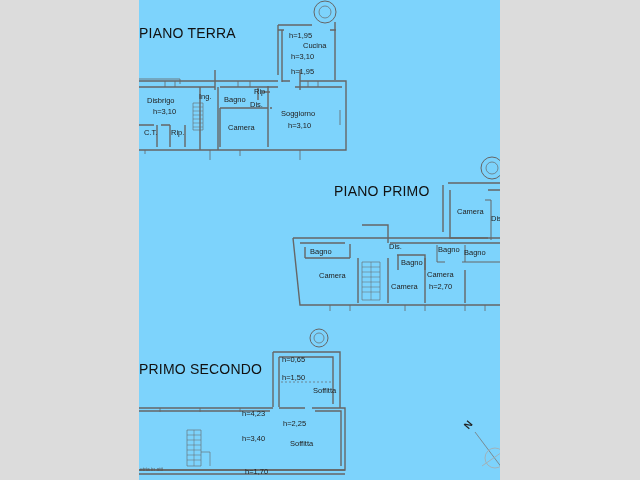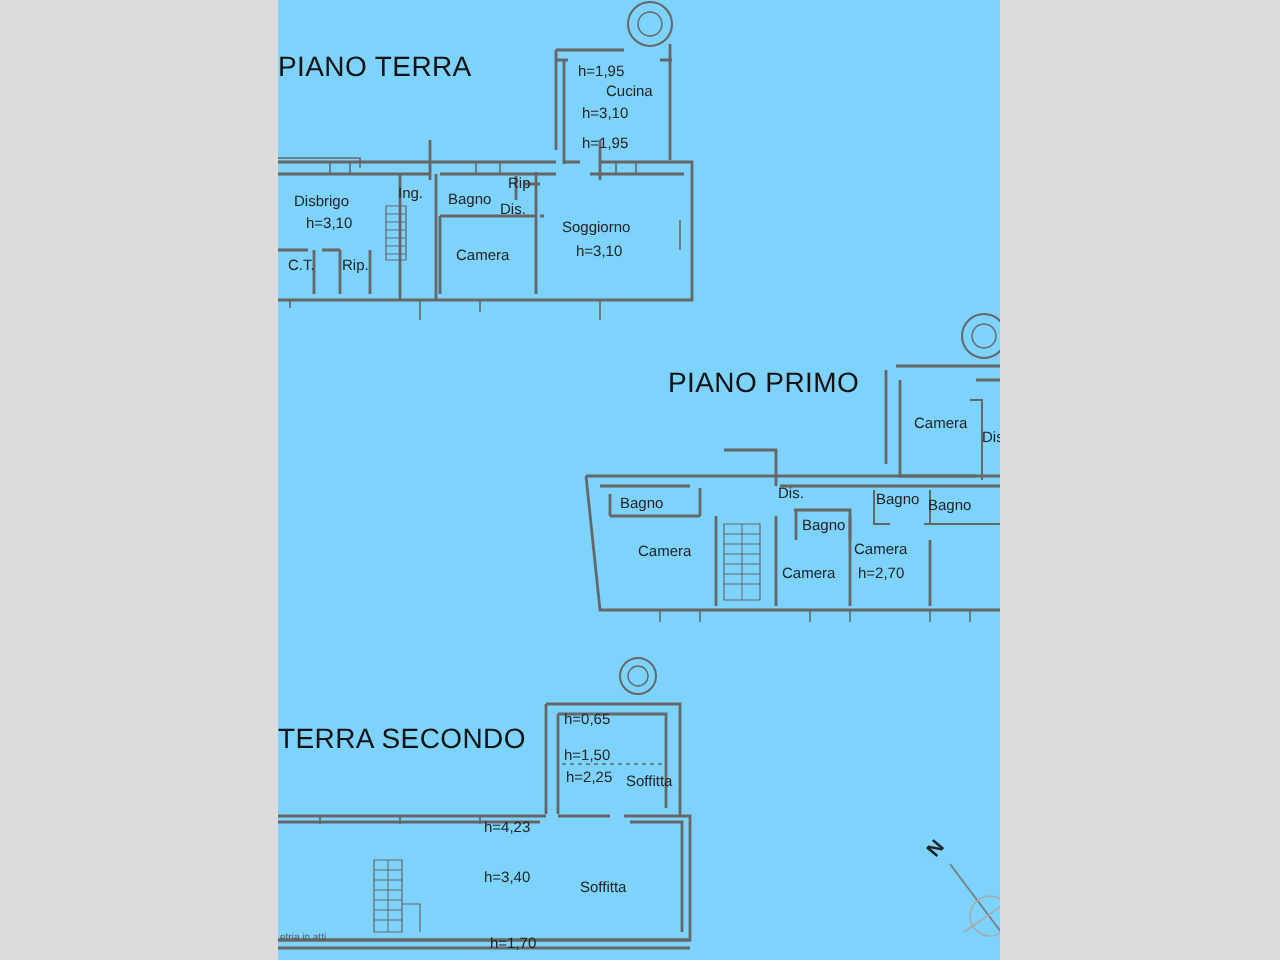--- a/index.html
+++ b/index.html
@@ -98,25 +98,25 @@
   <div class="t" style="left:250px;top:243px;">Dis.</div>
   <div class="t" style="left:262px;top:259px;">Bagno</div>
   <div class="t" style="left:299px;top:246px;">Bagno</div>
   <div class="t" style="left:325px;top:249px;">Bagno</div>
   <div class="t" style="left:180px;top:272px;">Camera</div>
   <div class="t" style="left:252px;top:283px;">Camera</div>
   <div class="t" style="left:288px;top:271px;">Camera</div>
   <div class="t" style="left:290px;top:283px;">h=2,70</div>
   <div class="t" style="left:325px;top:283px;padding-left:36px;">Guardarob</div>
 
-  <div class="title" style="left:0px;top:362px;">TERRA SECONDO</div>
+  <div class="title" style="left:0px;top:362px;">PRIMO SECONDO</div>
   <div class="t" style="left:143px;top:356px;">h=0,65</div>
   <div class="t" style="left:143px;top:374px;">h=1,50</div>
   <div class="t" style="left:174px;top:387px;">Soffitta</div>
-  <div class="t" style="left:144px;top:385px;">h=2,25</div>
+  <div class="t" style="left:144px;top:420px;">h=2,25</div>
   <div class="t" style="left:103px;top:410px;">h=4,23</div>
   <div class="t" style="left:103px;top:435px;">h=3,40</div>
   <div class="t" style="left:151px;top:440px;">Soffitta</div>
   <div class="t" style="left:106px;top:468px;">h=1,70</div>
   <div class="t small" style="left:1px;top:467px;">etria in atti</div>
 
   <div class="t" style="left:326px;top:420px;font-size:10px;font-weight:bold;transform:rotate(-50deg);">N</div>
 </div>
 
 </body></html>

